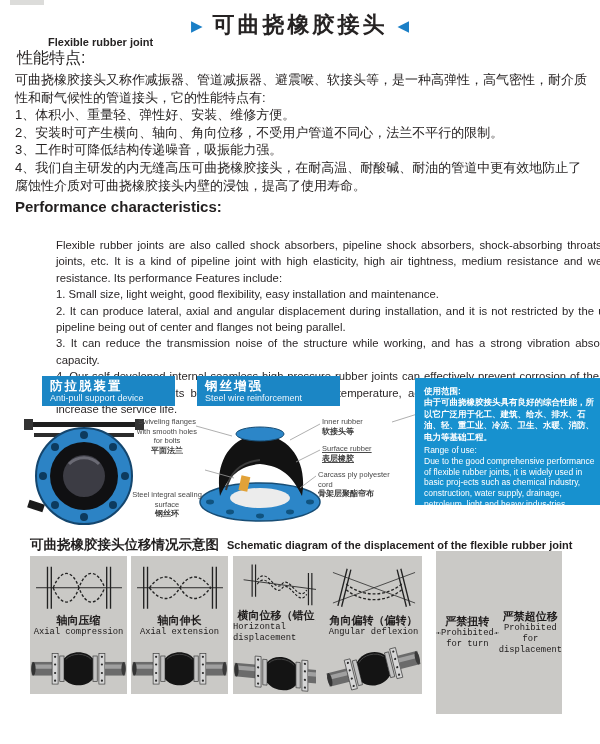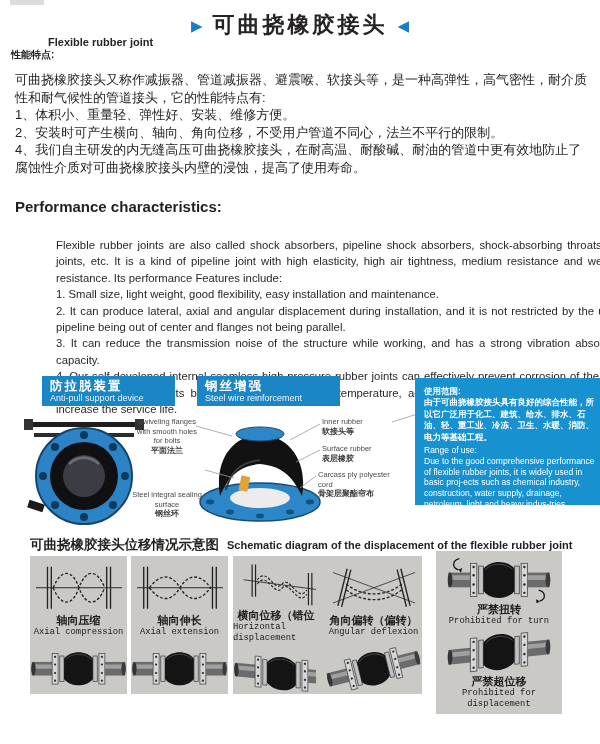--- a/index.html
+++ b/index.html
@@ -6,58 +6,58 @@
   #app{position:relative;width:600px;height:744px;background:#ffffff;overflow:hidden;
        font-family:"Liberation Sans","DejaVu Sans",sans-serif;color:#221f1f;}
   .abs{position:absolute;}
   
   .title-row{top:10px;left:0;width:600px;display:flex;justify-content:center;align-items:center;gap:10px;}
   .tri{color:#1b7fc6;font-size:15px;line-height:1;}
   .title-cn{font-size:22px;font-weight:bold;letter-spacing:3px;color:#262323;}
   .title-en{top:36px;left:0;width:492px;text-align:left;font-size:11px;font-weight:bold;color:#262323;margin-left:48px;}
   .smudge{top:0;left:10px;width:34px;height:5px;background:#9a9a96;opacity:.35;}
   
-  .h-cn{top:48px;left:11px;font-size:10px;font-weight:bold;}
+  .h-cn{top:48px;left:17px;font-size:16px;font-weight:normal;}
   .cn-block{top:71px;left:15px;width:572px;font-size:13px;line-height:17.6px;color:#231f1f;}
   .cn-block p{margin:0;}
   
   .h-en{top:198px;left:15px;font-size:15px;font-weight:bold;}
   .en-block{top:237px;left:15px;width:572px;font-size:11.3px;line-height:16.4px;color:#2a2627;text-align:justify;margin-left:41px;}
   .en-block p{margin:0;}
   
   .badge{height:30px;background:#1b86c5;color:#fff;padding:3px 8px 0 8px;box-sizing:border-box;}
   .badge .b-cn{font-size:12.5px;font-weight:bold;letter-spacing:2px;line-height:14px;}
   .badge .b-en{font-size:9px;line-height:11px;color:#eaf5fc;}
   .badge1{top:376px;left:42px;width:133px;}
   .badge2{top:376px;left:197px;width:143px;}
   .ann{font-size:7.5px;line-height:9.5px;color:#4a4a4a;}
   .ann .a-cn{font-weight:bold;color:#3a3a3a;font-size:8px;}
   .ann-swivel{top:417px;left:136px;width:62px;text-align:center;}
   .ann-seal{top:461px;left:128px;width:78px;text-align:center;margin-top:29px;}
   .ann-inner{top:417px;left:322px;width:70px;}
-  .ann-surface{top:444px;left:322px;width:70px;}
+  .ann-surface{top:444px;left:322px;width:70px;text-decoration:underline;}
   .ann-carcass{top:470px;left:318px;width:78px;}
   .range-box{top:378px;left:398px;width:190px;height:127px;background:#1791cf;color:#fff;
              box-sizing:border-box;padding:8px 9px;font-size:8.5px;line-height:10.8px;margin-left:17px;}
   .range-box .rb-hcn{font-weight:bold;}
   .range-box .rb-bcn{font-weight:bold;line-height:11.8px;}
   .range-box .rb-hen{margin-top:1px;}
   .watermark{top:479px;left:88px;width:120px;opacity:.8;}
   .wm-row{display:flex;align-items:center;gap:3px;}
   .wm-cn{font-size:15px;font-weight:bold;color:#8d969c;letter-spacing:1px;line-height:15px;}
   .wm-en{font-size:4.5px;color:#8d969c;letter-spacing:.5px;}
   .wm-note{font-size:8px;color:#c9a39b;margin-top:3px;letter-spacing:1px;text-align:center;}
   
   .sch-head{top:536px;left:30px;width:560px;display:flex;align-items:baseline;gap:8px;}
   .sch-cn{font-size:13.5px;font-weight:bold;}
   .sch-en{font-size:11px;font-weight:bold;}
   .panel{top:556px;height:138px;width:97px;background:#cac9c6;display:flex;flex-direction:column;align-items:center;}
   .p1{left:30px;} .p2{left:131px;} .p3{left:233px;} .p4{left:316px;padding-left:9px;}
   .panel5{top:551px;left:436px;width:126px;height:163px;background:#cac9c6;
-          display:flex;flex-direction:column;align-items:center;justify-content:space-between;padding:4px 0;box-sizing:border-box;}
+          display:flex;flex-direction:row;align-items:center;justify-content:space-between;padding:4px 0;box-sizing:border-box;}
   .pl-cn{font-size:11px;font-weight:bold;color:#1d1a1a;line-height:13px;}
   .pl-en{font-family:"Liberation Mono","DejaVu Sans Mono",monospace;font-size:8.8px;color:#1d1a1a;line-height:11px;}
   .panel svg,.panel5 svg{display:block;}
   .sketch{margin-top:5px;}
 </style>
 </head>
 <body>
 
 <div id="app">
 
@@ -95,20 +95,21 @@
     <span class="title-cn">可曲挠橡胶接头</span>
     <span class="tri">◀</span>
   </div>
   <div class="abs title-en">Flexible rubber joint</div>
 
   <div class="abs h-cn">性能特点:</div>
   <div class="abs cn-block">
     <p>可曲挠橡胶接头又称作减振器、管道减振器、避震喉、软接头等，是一种高弹性，高气密性，耐介质性和耐气候性的管道接头，它的性能特点有:</p>
     <p>1、体积小、重量轻、弹性好、安装、维修方便。</p>
     <p>2、安装时可产生横向、轴向、角向位移，不受用户管道不同心，法兰不平行的限制。</p>
+    <p>3、工作时可降低结构传递噪音，吸振能力强。</p>
     <p>4、我们自主研发的内无缝高压可曲挠橡胶接头，在耐高温、耐酸碱、耐油的管道中更有效地防止了腐蚀性介质对可曲挠橡胶接头内壁的浸蚀，提高了使用寿命。</p>
   </div>
 
   <div class="abs h-en">Performance characteristics:</div>
   <div class="abs en-block">
     <p>Flexible rubber joints are also called shock absorbers, pipeline shock absorbers, shock-absorbing throats, soft joints, etc. It is a kind of pipeline joint with high elasticity, high air tightness, medium resistance and weather resistance. Its performance Features include:</p>
     <p>1. Small size, light weight, good flexibility, easy installation and maintenance.</p>
     <p>2. It can produce lateral, axial and angular displacement during installation, and it is not restricted by the user's pipeline being out of center and flanges not being parallel.</p>
     <p>3. It can reduce the transmission noise of the structure while working, and has a strong vibration absorption capacity.</p>
     <p>4. Our self-developed internal seamless high-pressure rubber joints can effectively prevent corrosion of the inner wall of the rubber joints by corrosive media in high-temperature, acid-base, and oil-resistant pipelines, and increase the service life.</p>

